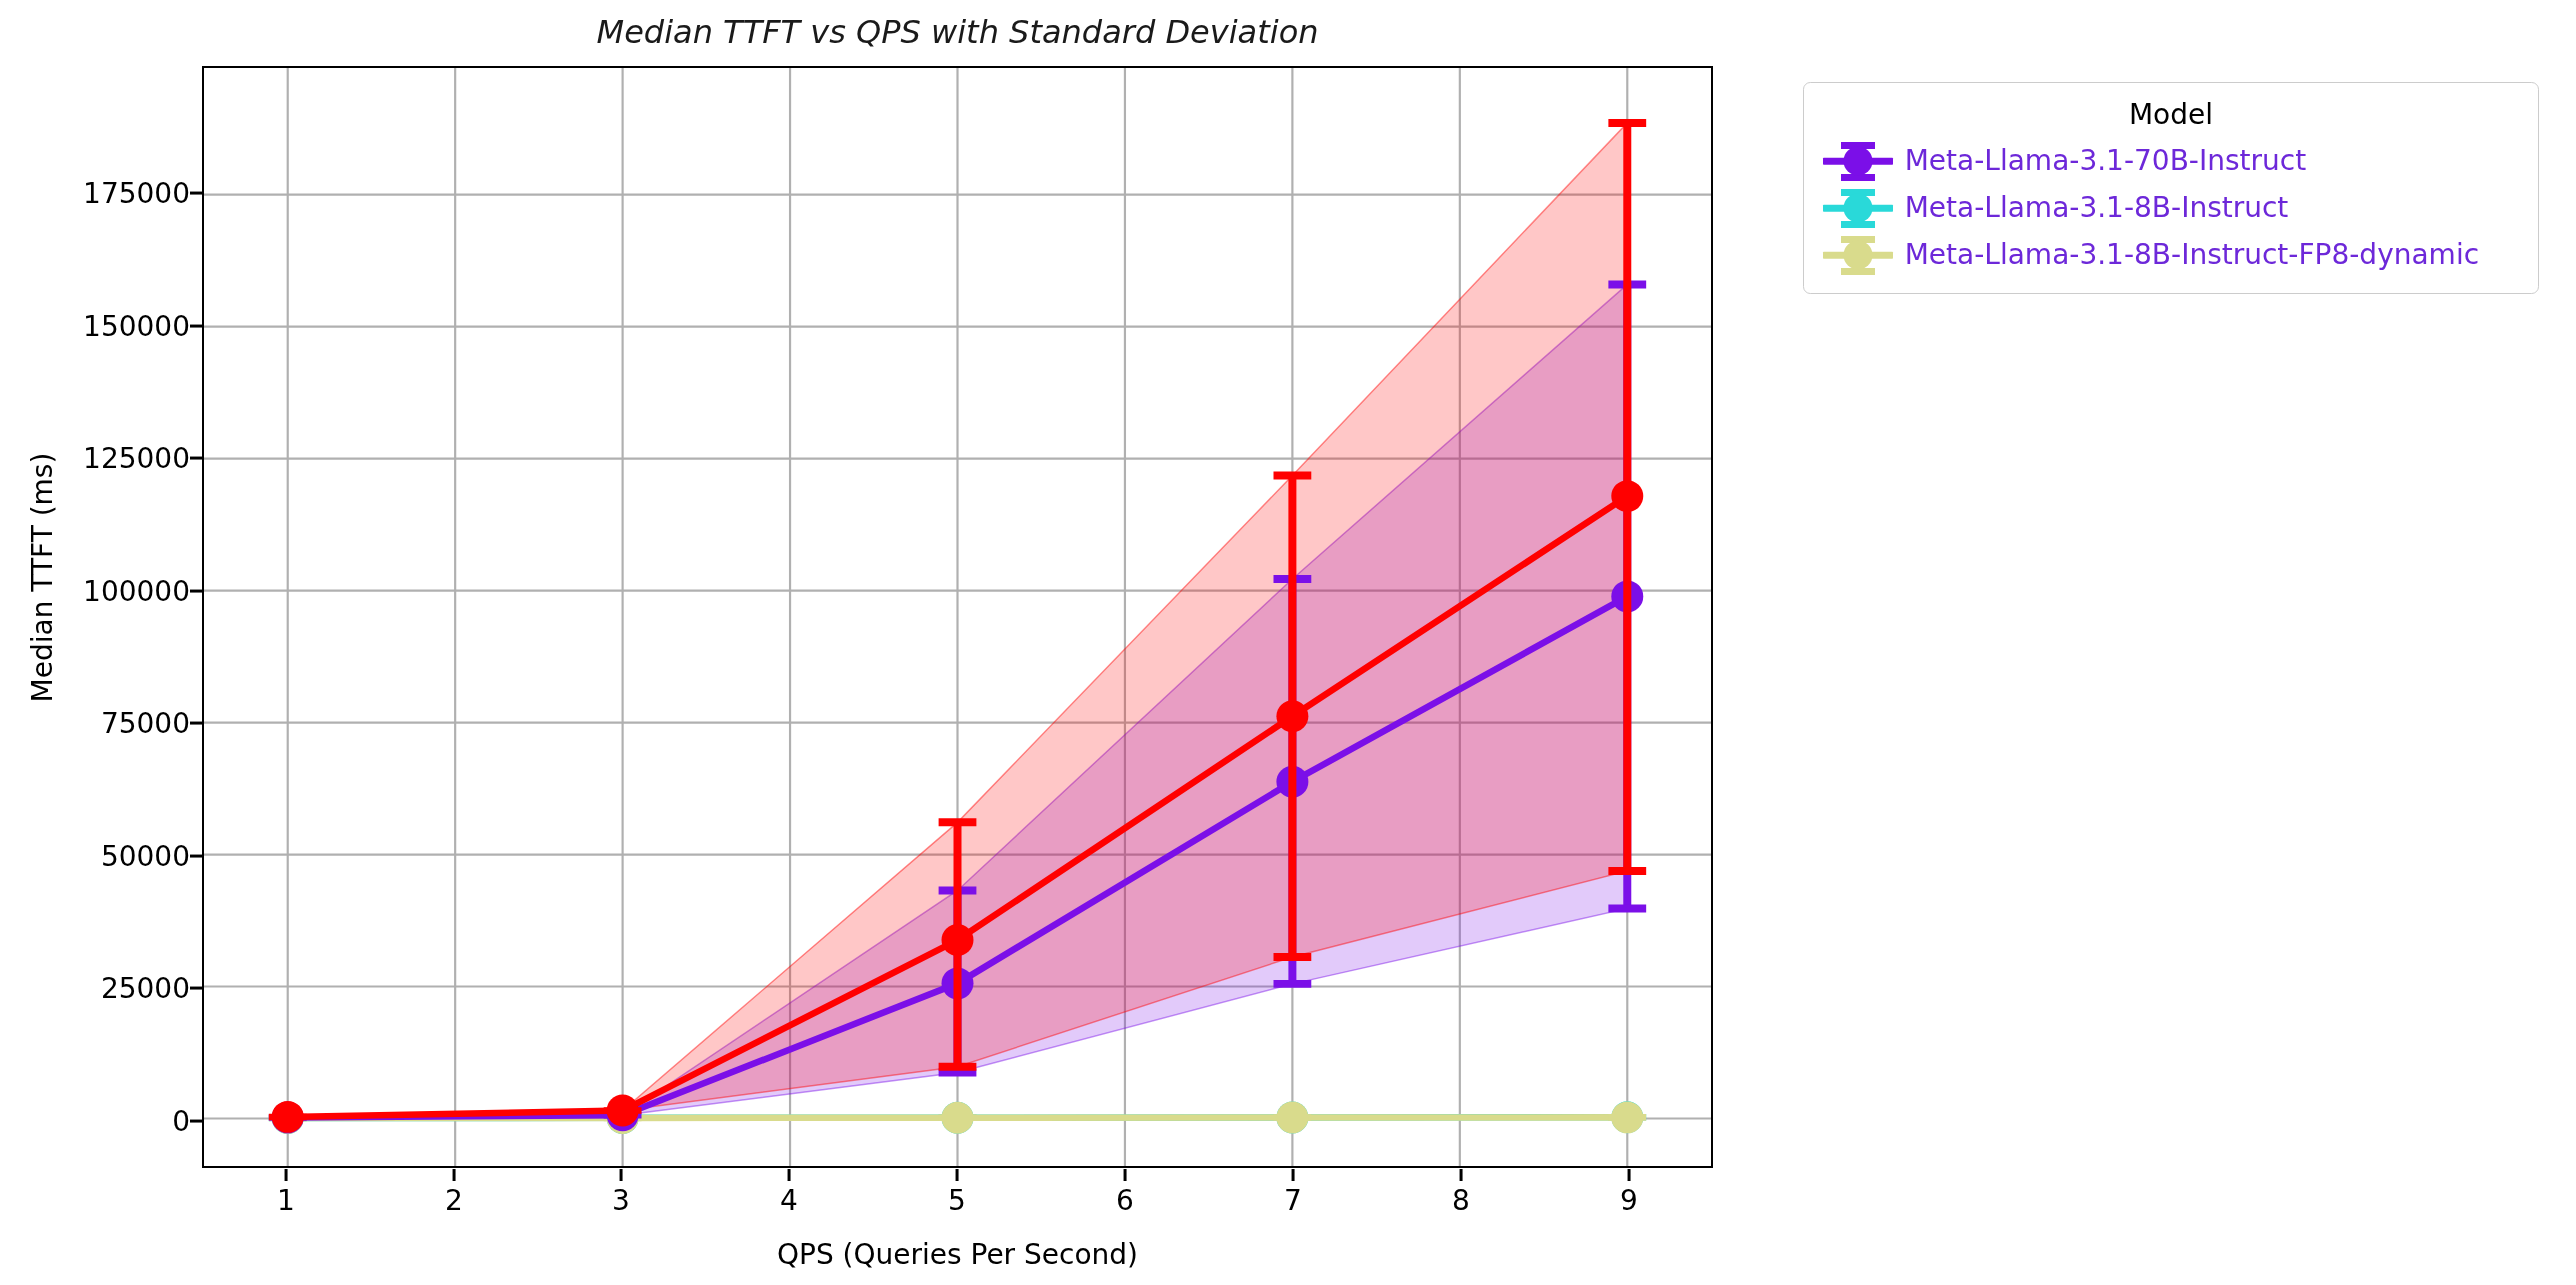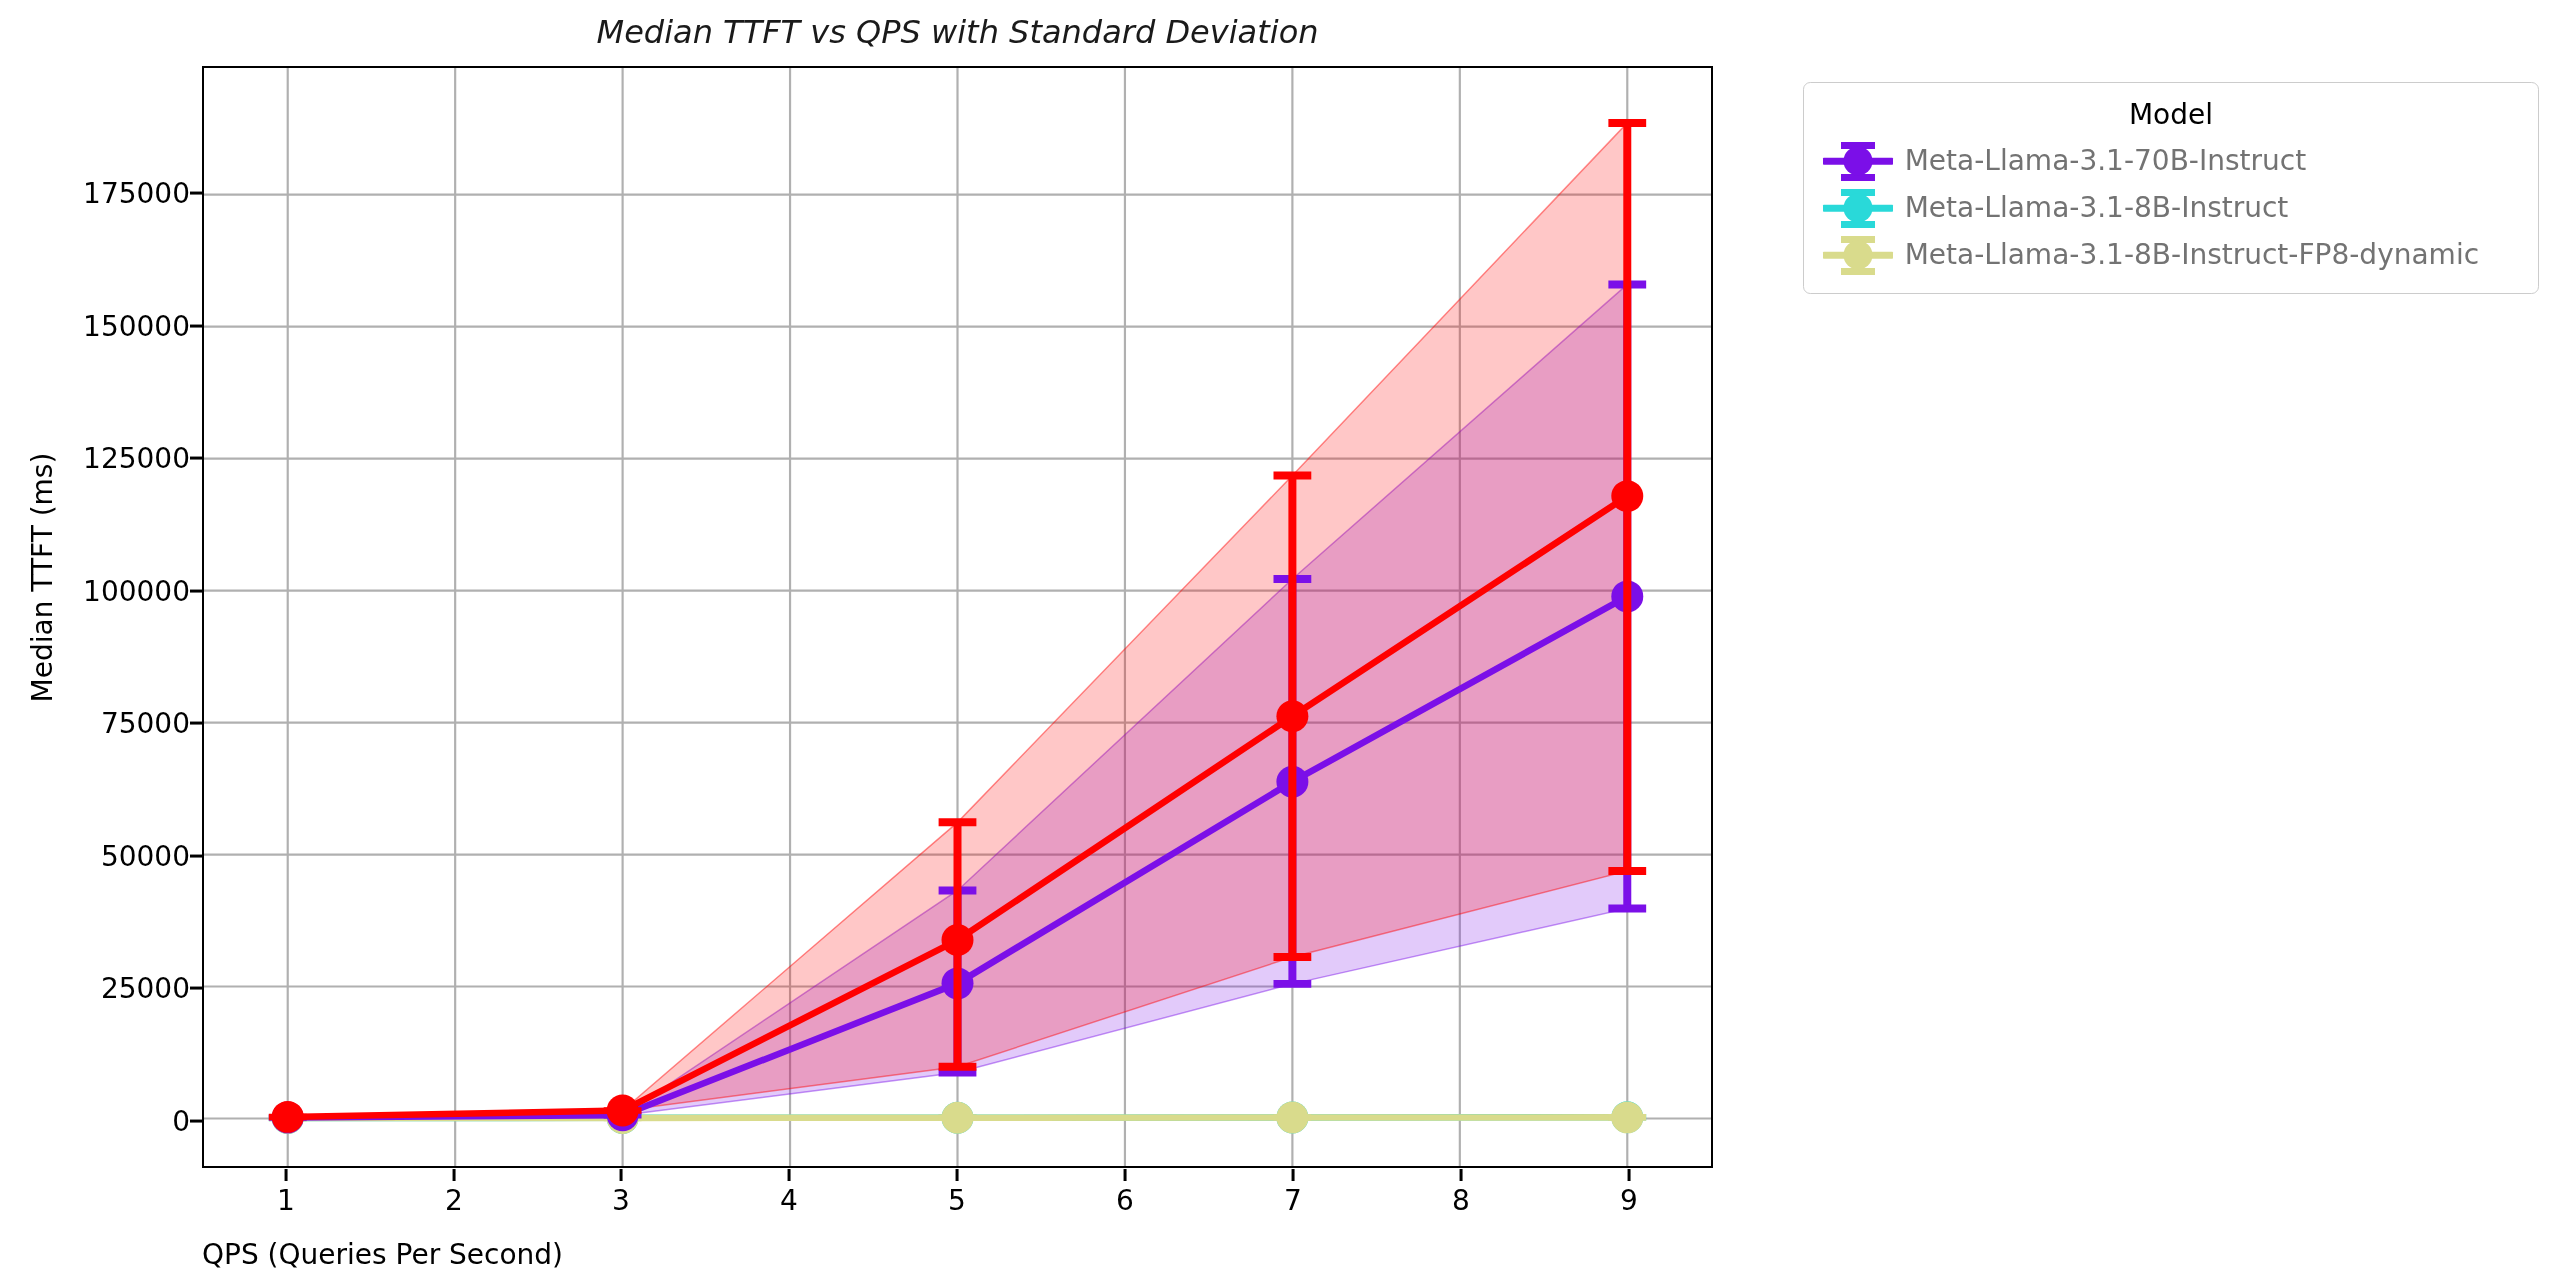--- a/index.html
+++ b/index.html
@@ -49,21 +49,21 @@
   .xtick-label{
     position:absolute;top:1184px;font-size:28px;color:#000000;
     transform:translateX(-50%);white-space:nowrap;
   }
   .xtick-mark{
     position:absolute;top:1169px;width:2.9px;height:11.7px;background:#000000;
     transform:translateX(-50%);
   }
   #xlabel{
     position:absolute;left:202px;top:1238px;width:1511px;
-    text-align:left;font-size:28px;color:#000000;white-space:nowrap;
+    text-align:center;font-size:28px;color:#000000;white-space:nowrap;
   }
 
   
   #legend{
     position:absolute;left:1803px;top:82px;
     min-width:736px;
     background:#ffffff;
     border:1.5px solid #cccccc;border-radius:7.3px;
     padding:10.2px 19px 14.6px 19px;
     box-sizing:border-box;
@@ -88,21 +88,21 @@
   .legend-key .lk-cap.top{top:1.5px;}
   .legend-key .lk-cap.bot{bottom:1.5px;}
   .legend-key .lk-vbar{
     position:absolute;left:32px;top:2.9px;width:5.8px;height:36px;
   }
   .legend-key .lk-dot{
     position:absolute;left:50%;top:50%;width:29px;height:29px;border-radius:50%;
     transform:translate(-50%,-50%);
   }
   .legend-label{
-    font-size:28px;color:#737373;white-space:nowrap;line-height:1;
+    font-size:28px;color:#6d28d9;white-space:nowrap;line-height:1;
   }
 </style>
 </head>
 <body>
 
 <div id="figure">
 
   <div id="chart-title">Median TTFT vs QPS with Standard Deviation</div>
 
   <div id="ylabel">Median TTFT (ms)</div>

